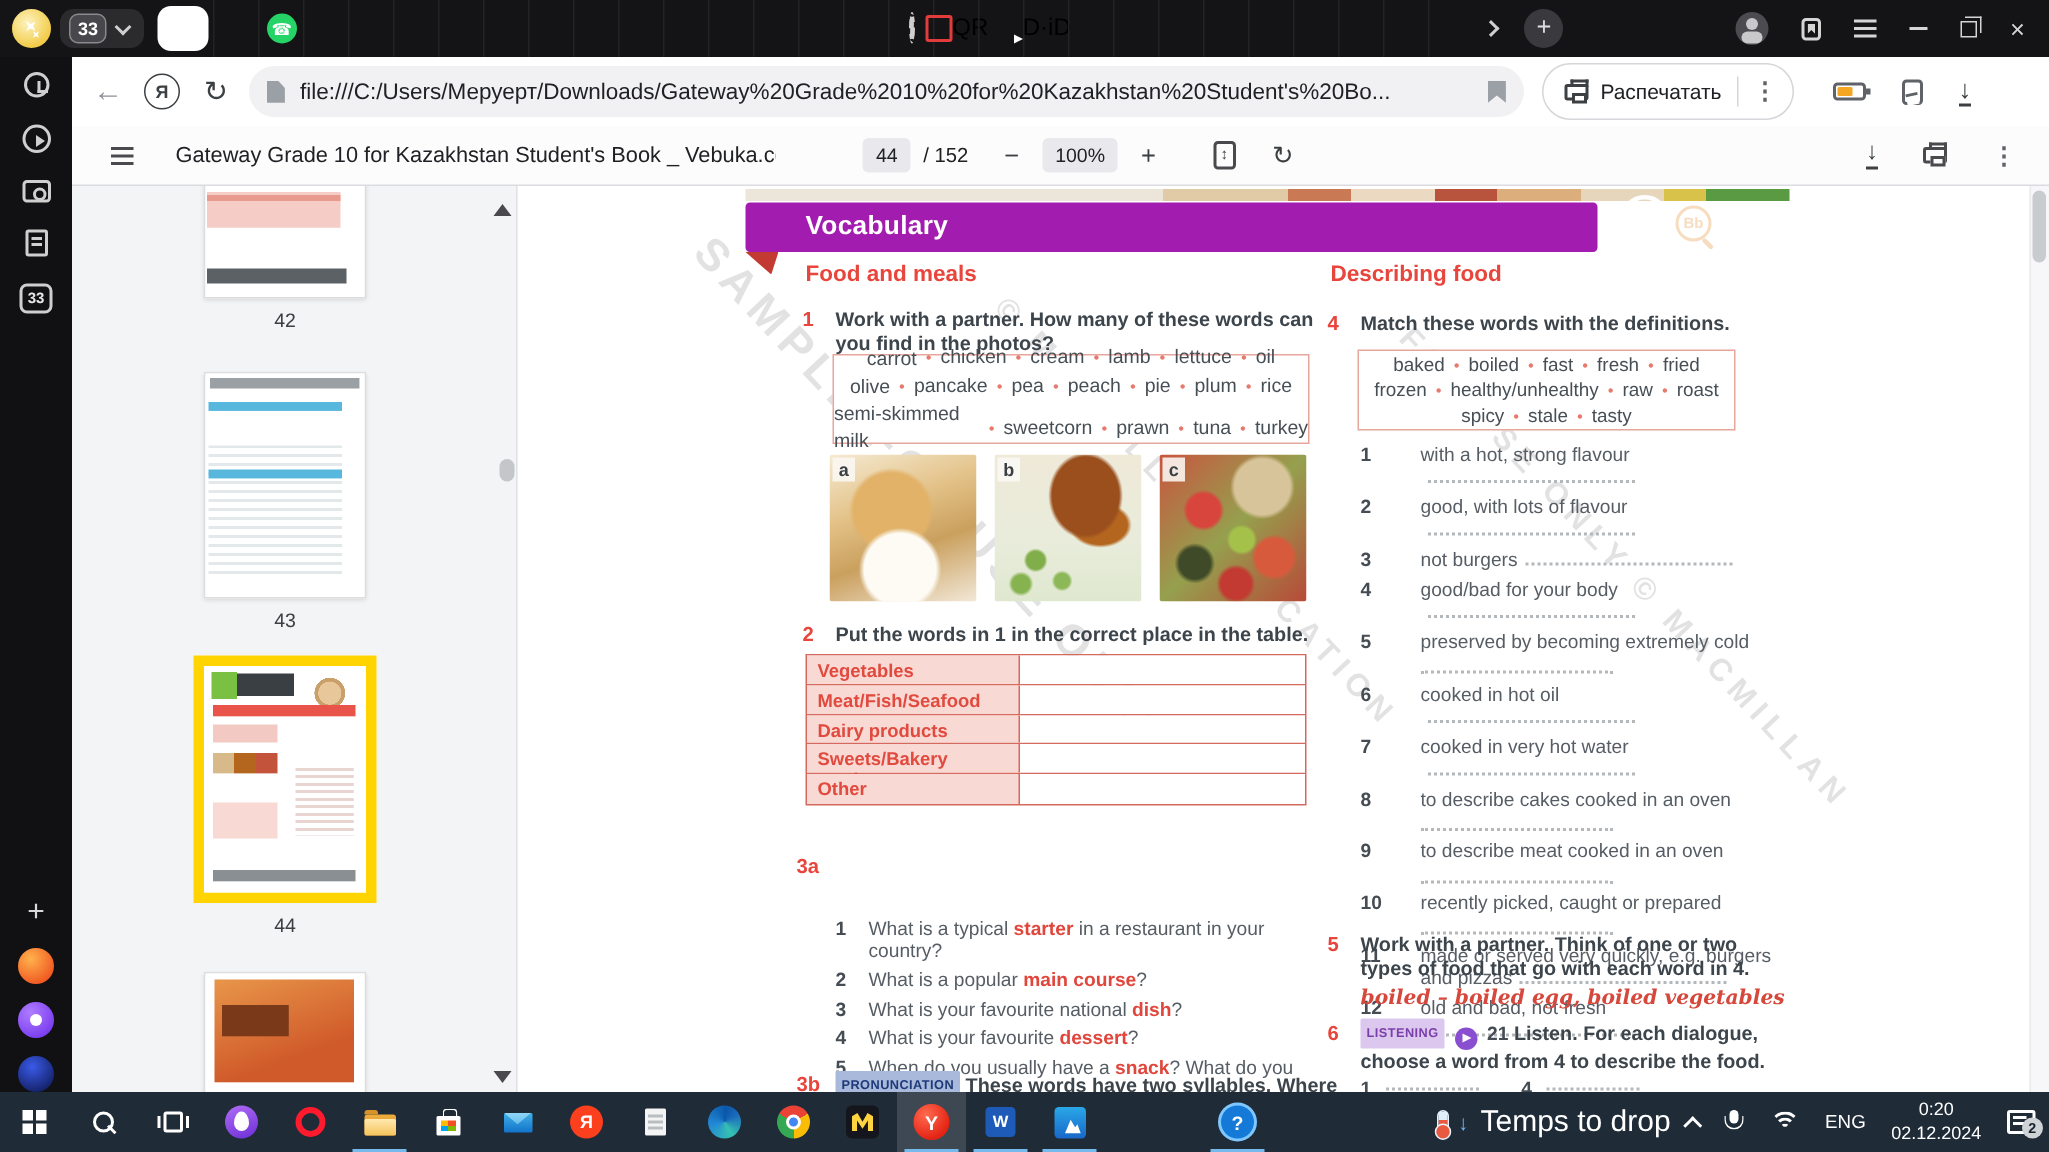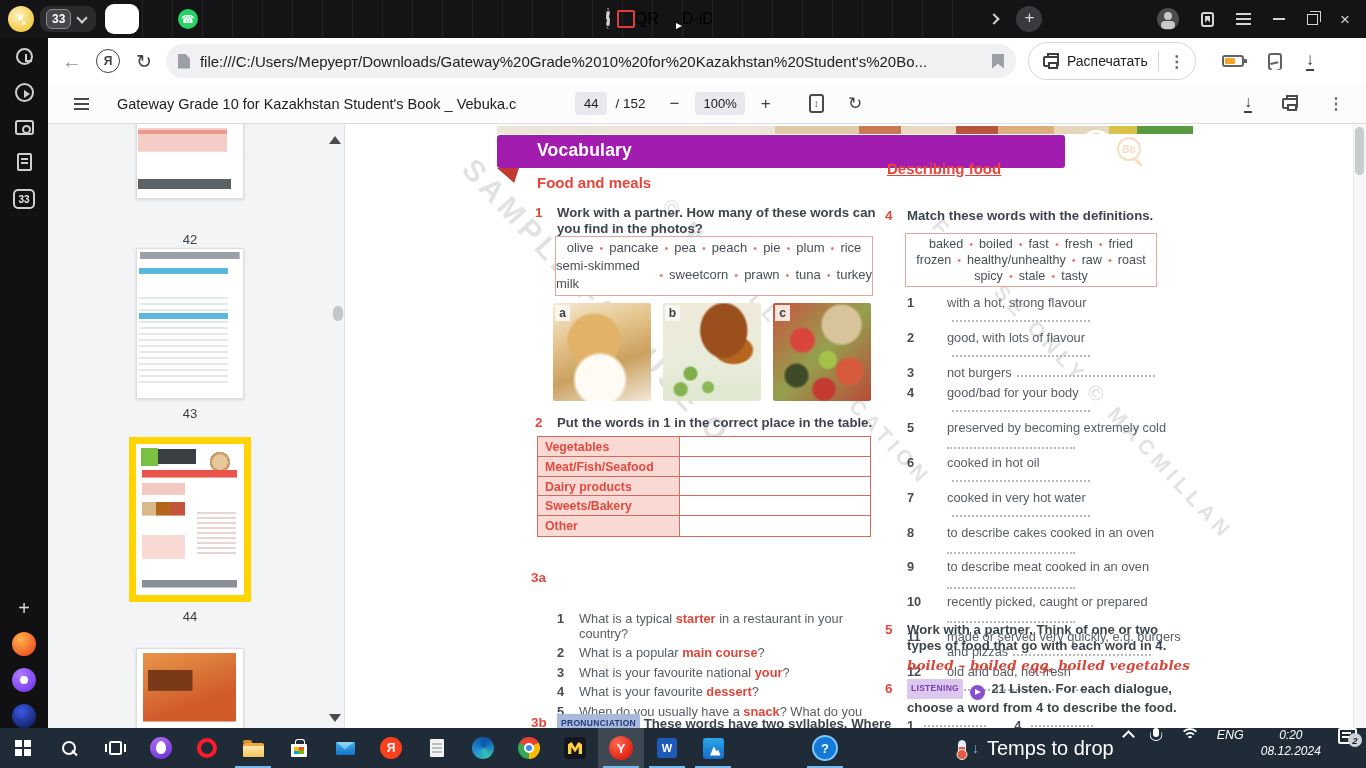--- a/index.html
+++ b/index.html
@@ -104,21 +104,21 @@
   .rot-ico { color:#3c4043; font-size:17px; margin-left:24px; transform:scaleX(-1); display:inline-block; }
   .tool-right { margin-left:auto; display:flex; align-items:center; gap:30px; padding-right:22px; }
   .t-down { color:#3c4043; font-size:16px; font-weight:700; border-bottom:2px solid #3c4043; line-height:1; padding-bottom:1px; }
   .t-print { position:relative; width:16px; height:11px; border:2px solid #4a4a4e; border-radius:2px; }
   .t-print::before { content:""; position:absolute; left:2px; top:-5px; width:8px; height:3px; border:2px solid #4a4a4e; border-bottom:none; }
   .t-print::after { content:""; position:absolute; left:3px; bottom:-4px; width:6px; height:3px; background:#fcfcfd; border:2px solid #4a4a4e; }
 
   
   .thumb-panel { position:absolute; left:48px; top:124px; width:297px; height:604px; background:#f3f4f5; border-right:1px solid #e2e2e4; overflow:hidden; z-index:5; }
   .thumb-wrap { position:absolute; left:142px; transform:translateX(-50%); display:flex; flex-direction:column; align-items:center; }
-  .pos1 { top:-76px;gap:26px; } .pos2 { top:124px; } .pos3 { top:313px; } .pos4 { top:524px; }
+  .pos1 { top:-76px; } .pos2 { top:124px; } .pos3 { top:313px; } .pos4 { top:524px; }
   .thumb { position:relative; width:108px; height:151px; background:#fff; border:1px solid #ddd; box-shadow:0 1px 3px rgba(0,0,0,.12); }
   .thumb.selected { border:7px solid #ffd400; width:122px; height:165px; box-shadow:none; }
   .tlabel { margin-top:7px; font-size:13px; color:#3c4043; height:16px; }
   .mini { position:absolute; inset:0; }
   .k42 .mini { background:
     linear-gradient(#5c6165 0 0) no-repeat 8% 94%/88% 7%,
     linear-gradient(#e89a8e 0 0) no-repeat 8% 56%/84% 3%,
     linear-gradient(#f5cdc6 0 0) no-repeat 8% 63%/84% 16%,
     linear-gradient(#bfe0ef 0 0) no-repeat 8% 6%/84% 42%,
     #fff; }
@@ -162,21 +162,21 @@
     background:linear-gradient(90deg,#ece6da 0 40%,#e0cba6 40% 52%,#c97a54 52% 58%,#ecd9c2 58% 66%,#b8543e 66% 72%,#dcae7c 72% 80%,#e6d6bc 80% 88%,#d9c24a 88% 92%,#5a9a42 92% 100%); }
   .banner { position:absolute; left:152px; top:11px; width:568px; height:33px; background:#a21caf; border-radius:3px; }
   .banner-title { position:absolute; left:40px; top:5px; color:#fff; font-weight:700; font-size:17.5px; letter-spacing:.2px; }
   .banner-fold { position:absolute; left:152px; top:44px; width:22px; height:15px; background:#c23a31; clip-path:polygon(0 0,100% 0,78% 100%); }
   .aa-circle { position:absolute; left:735px; top:6px; width:33px; height:33px; border:3px solid #fff; border-radius:50%; color:#fff; font-weight:700; font-size:13px; display:flex; align-items:center; justify-content:center; }
   .aa-handle { position:absolute; left:763px; top:36px; width:4px; height:12px; background:#fff; transform:rotate(-45deg); border-radius:2px; }
   .bb-circle { position:absolute; left:772px; top:13px; width:24px; height:24px; border:2px solid #f7ddc0; border-radius:50%; color:#f7ddc0; font-weight:700; font-size:10px; display:flex; align-items:center; justify-content:center; }
   .bb-handle { position:absolute; left:792px; top:34px; width:3px; height:9px; background:#f7ddc0; transform:rotate(-45deg); border-radius:2px; }
 
   .sec-head { position:absolute; font-size:15px; font-weight:700; color:#e8453c; }
-  .h-left { left:192px; top:50px; } .h-right { left:542px; top:36px;text-decoration:underline; }
+  .h-left { left:192px; top:50px; } .h-right { left:542px; top:50px; }
   .ex-num { position:absolute; font-size:13.5px; font-weight:700; color:#e8453c; }
   .ex-text { position:absolute; font-size:13.2px; font-weight:700; color:#3d454c; line-height:15.5px; }
 
   .wordbox { position:absolute; border:1px solid #e7a69c; background:#fff; display:flex; flex-direction:column; justify-content:center; align-items:center; }
   .wb1 { left:210px; top:112px; width:318px; height:60px; }
   .wb2 { left:560px; top:109px; width:252px; height:54px; }
   .wb-line { display:flex; align-items:center; line-height:18px; }
   .wb2 .wb-line { line-height:16px; }
   .w { font-size:13px; color:#474f56; }
   .wb2 .w { font-size:12.6px; }
@@ -272,21 +272,21 @@
   .i-ybr { width:24px; height:24px; border-radius:50%; background:radial-gradient(circle at 35% 30%,#ff6a50,#e32313 72%); color:#fff; font-weight:700; font-size:13px; display:flex; align-items:center; justify-content:center; }
   .i-word { width:20px; height:20px; background:#1e5bb8; border-radius:3px; color:#fff; font-weight:700; font-size:11px; display:flex; align-items:center; justify-content:center; }
   .i-photos { position:relative; width:21px; height:21px; background:linear-gradient(#2aa7e8,#1868c8); border-radius:3px; overflow:hidden; }
   .i-photos::after { content:""; position:absolute; left:3px; top:8px; width:15px; height:10px; background:#fff; clip-path:polygon(30% 100%,55% 10%,75% 60%,85% 40%,100% 100%,0 100%); }
   .i-help { width:22px; height:22px; border-radius:50%; background:#1479d7; box-shadow:0 0 0 2px #7ec8ff; color:#fff; font-weight:700; font-size:13px; display:flex; align-items:center; justify-content:center; }
   .weather { display:flex; align-items:center; margin-left:100px; padding:0 10px; }
   .thermo { position:relative; width:8px; height:16px; border:1.5px solid #e9f3fc; border-radius:4px; background:linear-gradient(#dff0fb 0 42%,#e85a40 42%); margin-right:2px; }
   .thermo::after { content:""; position:absolute; left:50%; transform:translateX(-50%); bottom:-5px; width:9px; height:9px; border-radius:50%; background:#e85a40; border:1.5px solid #e9f3fc; }
   .warrow { color:#6ab4f0; font-weight:700; font-size:14px; margin:0 8px 0 4px; }
   .weather-label { color:#fff; font-size:20px; white-space:nowrap;text-align:right; }
-  .tray { margin-left:auto; display:flex; align-items:flex-start; gap:17px; padding-right:10px;font-style:italic; }
+  .tray { margin-left:auto; display:flex; align-items:center; gap:17px; padding-right:10px; }
   .chup { width:9px; height:9px; border-left:2px solid #fff; border-top:2px solid #fff; transform:rotate(45deg); margin-top:4px; }
   .i-mic { position:relative; width:13px; height:17px; }
   .i-mic::before { content:""; position:absolute; left:50%; top:0; transform:translateX(-50%); width:6px; height:9px; background:#fff; border-radius:3px; }
   .i-mic::after { content:""; position:absolute; left:50%; top:4px; transform:translateX(-50%); width:11px; height:8px; border:1.5px solid #fff; border-top:none; border-radius:0 0 7px 7px; }
   .i-wifi { position:relative; width:20px; height:15px; }
   .i-wifi i { position:absolute; left:50%; transform:translateX(-50%); border:2px solid rgba(0,0,0,0); border-top-color:#fff; border-radius:50%; }
   .i-wifi i:nth-child(1) { width:20px; height:20px; top:0; }
   .i-wifi i:nth-child(2) { width:13px; height:13px; top:4px; }
   .i-wifi i:nth-child(3) { width:6px; height:6px; top:8px; }
   .lang { color:#fff; font-size:12.5px; }
@@ -635,20 +635,34 @@
     <span class="bb-circle">Bb</span>
     <i class="bb-handle"></i>
 
     <span class="sec-head h-left">Food and meals</span>
     <span class="sec-head h-right">Describing food</span>
 
     <span class="ex-num" style="left:190px;top:81px;">1</span>
     <span class="ex-text" style="left:212px;top:81px;width:332px;">Work with a partner. How many of these words can you find in the photos?</span>
     <div class="wordbox wb1">
 
+        <div class="wb-line">
+
+            <span class="w">carrot</span>
+
+            <span class="w">chicken</span>
+
+            <span class="w">cream</span>
+
+            <span class="w">lamb</span>
+
+            <span class="w">lettuce</span>
+
+            <span class="w">oil</span>
+          </div>
 
         <div class="wb-line">
 
             <span class="w">olive</span>
 
             <span class="w">pancake</span>
 
             <span class="w">pea</span>
 
             <span class="w">peach</span>
@@ -728,21 +742,21 @@
           <span class="q-body"><span>What is a typical </span><span class="q-red">starter</span><span> in a restaurant in your country?</span></span>
         </div>
 
         <div class="q-item">
           <span class="q-num">2</span>
           <span class="q-body"><span>What is a popular </span><span class="q-red">main course</span><span>?</span></span>
         </div>
 
         <div class="q-item">
           <span class="q-num">3</span>
-          <span class="q-body"><span>What is your favourite national </span><span class="q-red">your</span><span>?</span></span>
+          <span class="q-body"><span>What is your favourite national </span><span class="q-red">dish</span><span>?</span></span>
         </div>
 
         <div class="q-item">
           <span class="q-num">4</span>
           <span class="q-body"><span>What is your favourite </span><span class="q-red">dessert</span><span>?</span></span>
         </div>
 
         <div class="q-item">
           <span class="q-num">5</span>
           <span class="q-body"><span>When do you usually have a </span><span class="q-red">snack</span><span>? What do you have?</span></span>
@@ -977,21 +991,21 @@
       <span class="chup"></span>
       <span class="i-mic"></span>
       <span class="i-wifi">
           <i></i>
           <i></i>
           <i></i>
         </span>
       <span class="lang">ENG</span>
       <div class="clockbox">
         <div>0:20</div>
-        <div>08.12.2024</div>
+        <div>02.12.2024</div>
       </div>
       <span class="i-notif">
         <span class="nbadge">2</span>
       </span>
     </div>
   </div>
 
 </div>
 
 </body></html>

